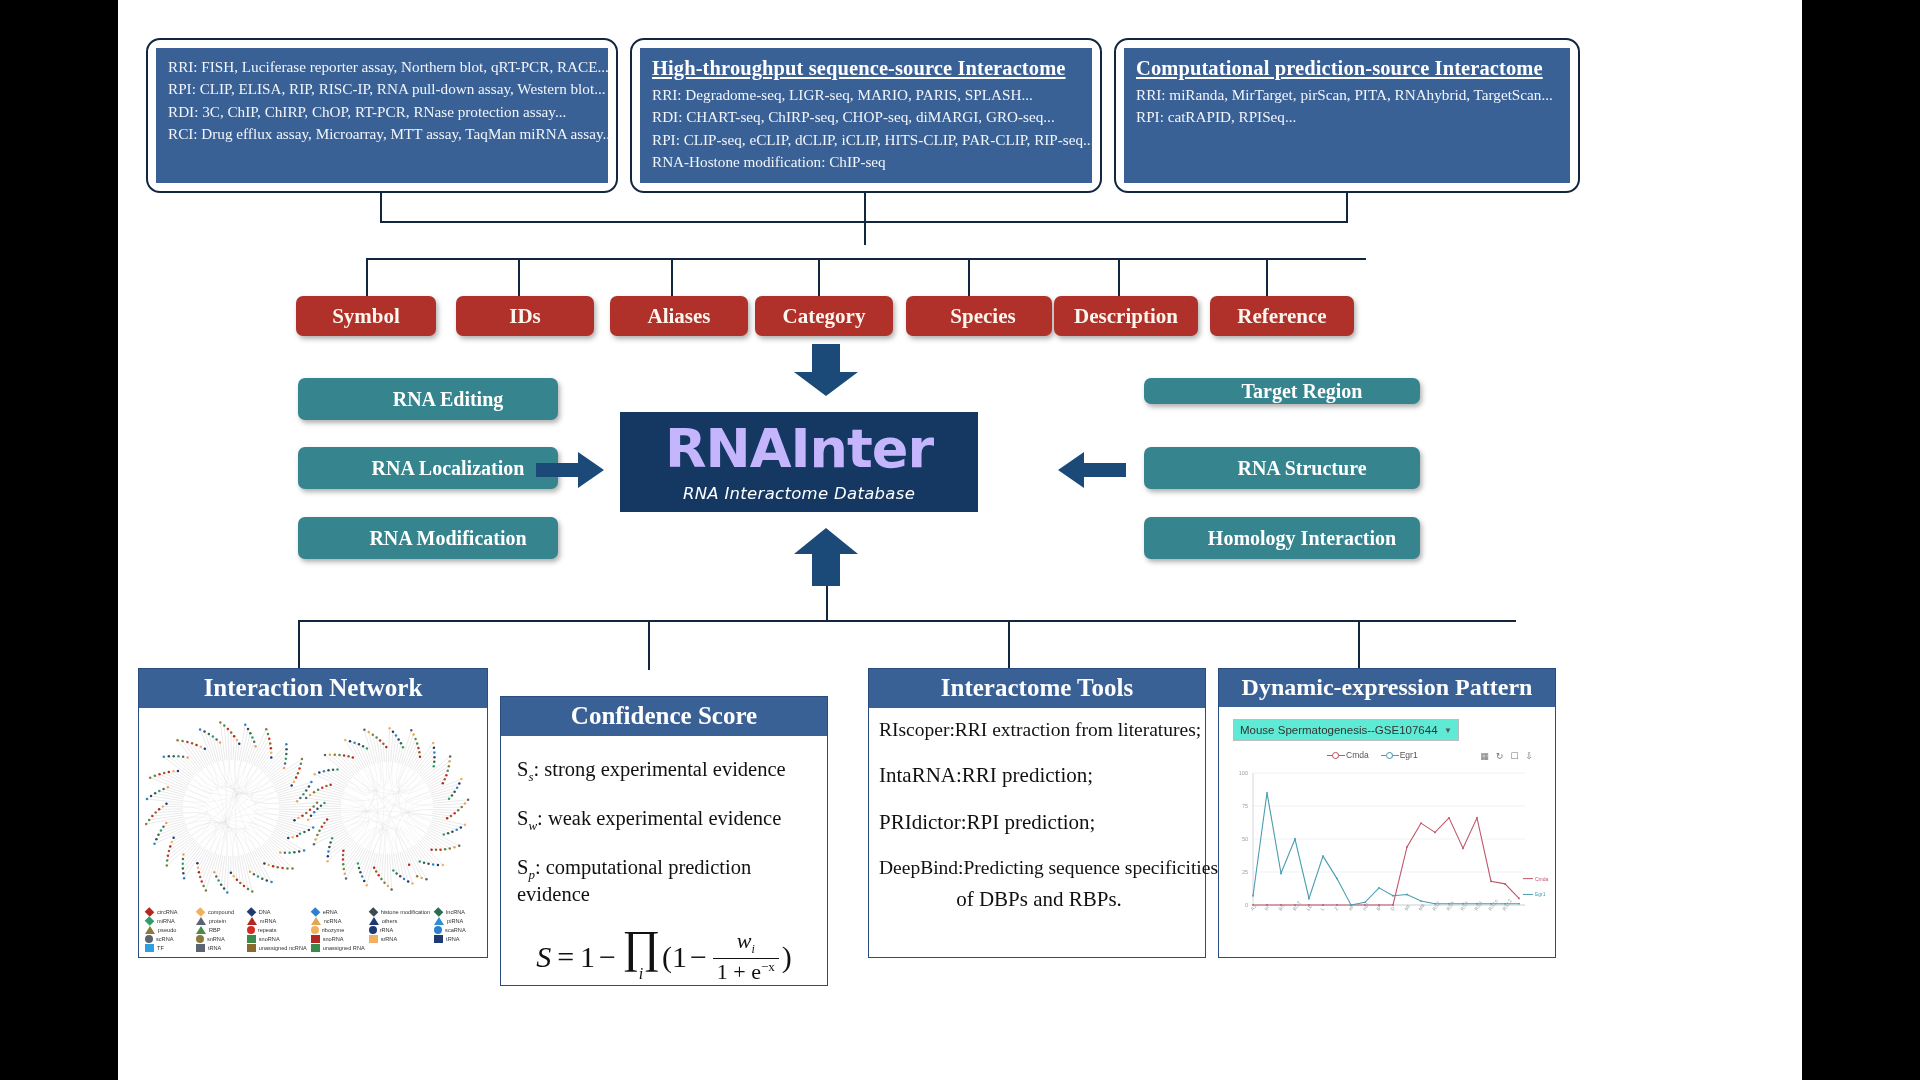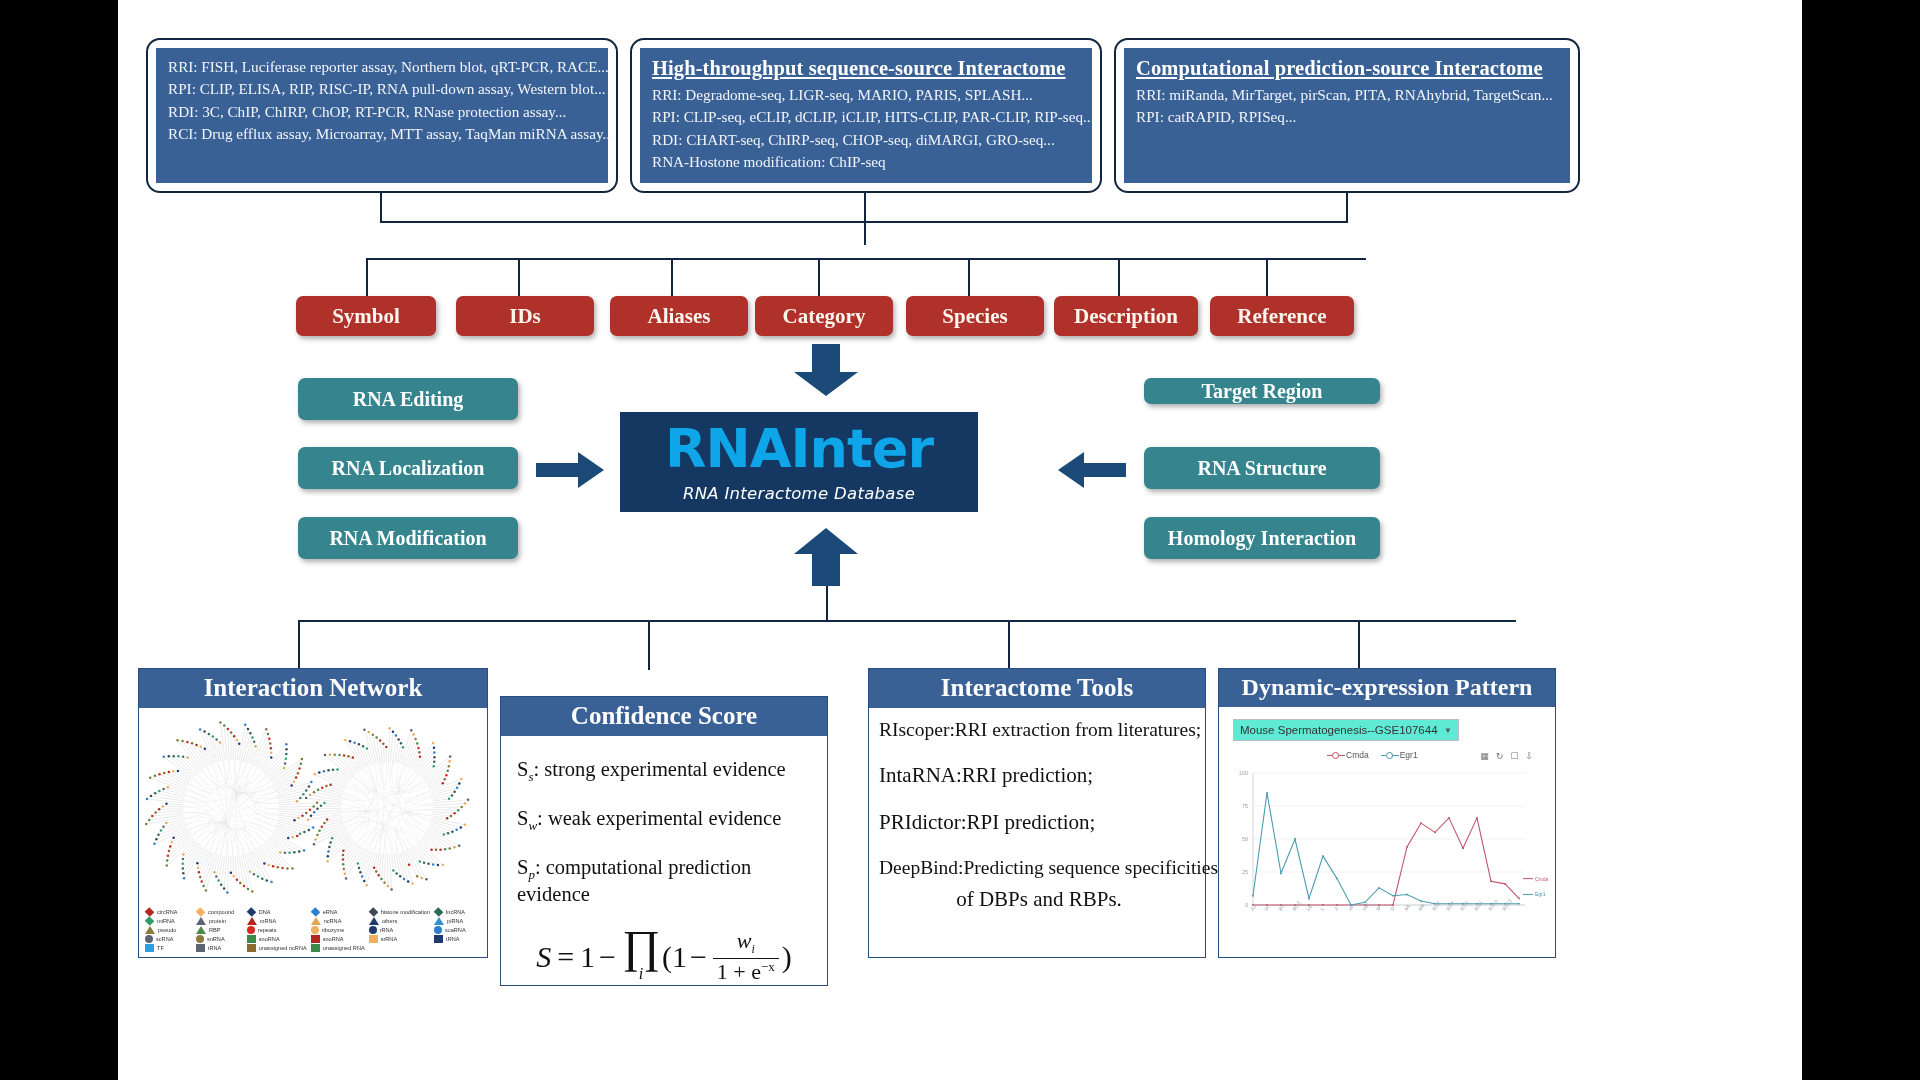--- a/index.html
+++ b/index.html
@@ -66,30 +66,31 @@
   .tpill{
     position:absolute;
     background:#35848e;
     color:#ffffff;
     font-weight:bold;
     font-size:20px;
     border-radius:7px;
     display:flex;align-items:center;justify-content:center;
     box-shadow:2px 3px 5px rgba(80,80,80,.45);
     white-space:nowrap;
+    padding-left:40px;
   }
   
   #logo{
     position:absolute;
     background:#143862;
     display:flex;flex-direction:column;
     align-items:center;justify-content:center;
   }
   #logo .big{
-    color:#0ea5e9;
+    color:#c4b5fd;
     font-family:"DejaVu Sans", sans-serif;
     font-weight:bold;
     font-size:54px;
     letter-spacing:-1px;
     line-height:1;
   }
   #logo .sub{
     color:#ffffff;
     font-family:"DejaVu Sans", sans-serif;
     font-style:italic;
@@ -181,22 +182,22 @@
       <div class="srcline">RPI: CLIP, ELISA, RIP, RISC-IP, RNA pull-down assay, Western blot...</div>
       <div class="srcline">RDI: 3C, ChIP, ChIRP, ChOP, RT-PCR, RNase protection assay...</div>
       <div class="srcline">RCI: Drug efflux assay, Microarray, MTT assay, TaqMan miRNA assay...</div>
     </div>
   </div>
 
   <div class="srcbox abs" style="left:512px;top:38px;width:472px;height:155px;">
     <div class="srcinner">
       <div class="srctitle" style="font-size:20.5px;">High-throughput sequence-source Interactome</div>
       <div class="srcline">RRI: Degradome-seq, LIGR-seq, MARIO, PARIS, SPLASH...</div>
+      <div class="srcline">RDI: CHART-seq, ChIRP-seq, CHOP-seq, diMARGI, GRO-seq...</div>
       <div class="srcline">RPI: CLIP-seq, eCLIP, dCLIP, iCLIP, HITS-CLIP, PAR-CLIP, RIP-seq...</div>
-      <div class="srcline">RDI: CHART-seq, ChIRP-seq, CHOP-seq, diMARGI, GRO-seq...</div>
       <div class="srcline">RNA-Hostone modification: ChIP-seq</div>
     </div>
   </div>
 
   <div class="srcbox abs" style="left:996px;top:38px;width:466px;height:155px;">
     <div class="srcinner">
       <div class="srctitle" style="font-size:20.5px;">Computational prediction-source Interactome</div>
       <div class="srcline">RRI: miRanda, MirTarget, pirScan, PITA, RNAhybrid, TargetScan...</div>
       <div class="srcline">RPI: catRAPID, RPISeq...</div>
     </div>
@@ -221,21 +222,21 @@
   </div>
   <div class="pill" style="left:338px;top:296px;width:138px;height:40px;">
     <span>IDs</span>
   </div>
   <div class="pill" style="left:492px;top:296px;width:138px;height:40px;">
     <span>Aliases</span>
   </div>
   <div class="pill" style="left:637px;top:296px;width:138px;height:40px;">
     <span>Category</span>
   </div>
-  <div class="pill" style="left:788px;top:296px;width:138px;height:40px;">
+  <div class="pill" style="left:788px;top:296px;width:138px;height:40px;padding-left:8px;">
     <span>Species</span>
   </div>
   <div class="pill" style="left:936px;top:296px;width:144px;height:40px;">
     <span>Description</span>
   </div>
   <div class="pill" style="left:1092px;top:296px;width:144px;height:40px;">
     <span>Reference</span>
   </div>
 
   <svg class="abs" style="left:670px;top:344px;" width="76" height="52">

